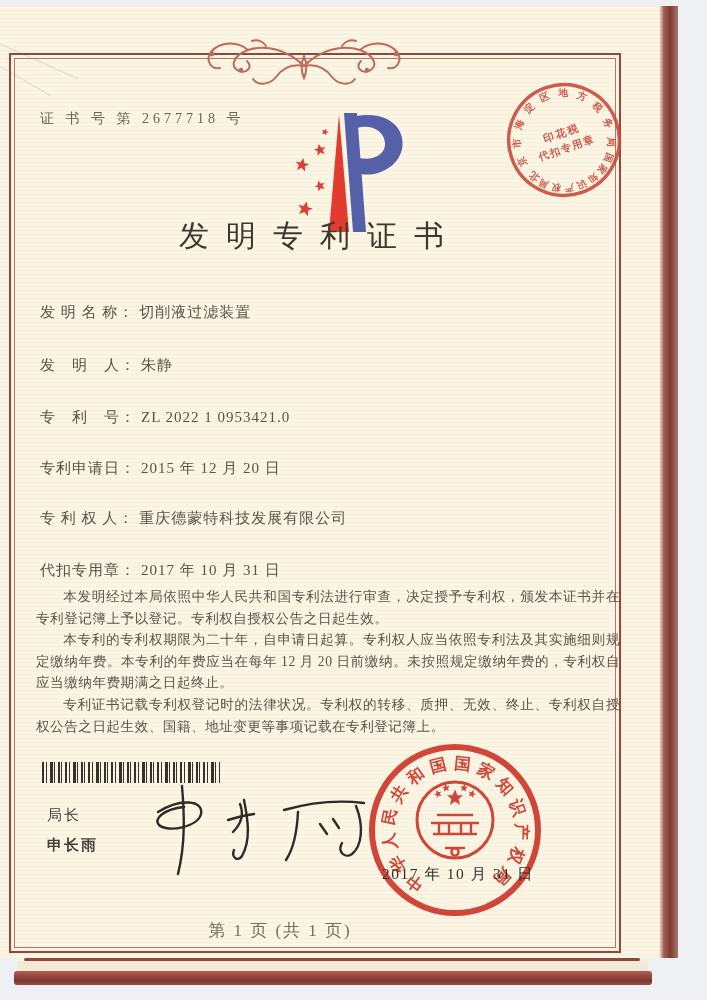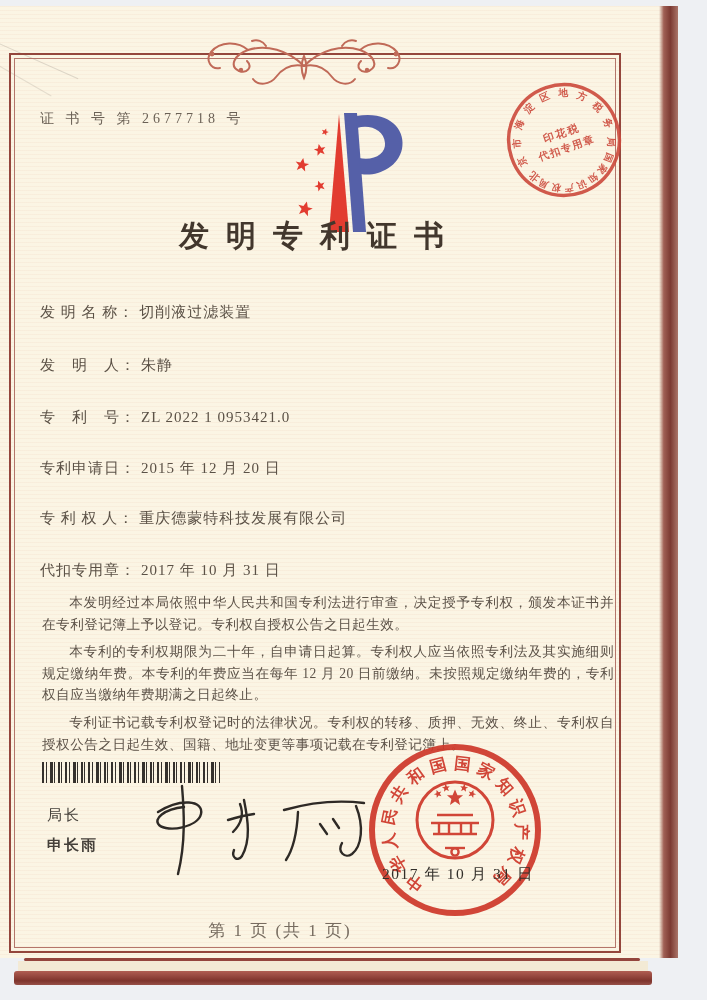--- a/index.html
+++ b/index.html
@@ -36,30 +36,30 @@
   }
   .ornament{position:absolute;left:196px;top:30px;width:216px;height:60px;}
 
   .cert-no{
     position:absolute;left:40px;top:110px;
     font-size:14px;letter-spacing:4px;color:#6b6156;
   }
   .logo{position:absolute;left:278px;top:110px;width:132px;height:130px;}
   .title{
     position:absolute;left:10px;top:216px;width:620px;text-align:center;
-    font-size:30px;font-weight:700;letter-spacing:17px;color:#42372d;
+    font-size:30px;font-weight:400;letter-spacing:17px;color:#42372d;
   }
   .field-row{position:absolute;left:40px;font-size:15px;color:#5b5146;white-space:nowrap;}
   .field-row .lab{letter-spacing:1px;}
   .field-row .val{margin-left:5px;letter-spacing:1px;}
   .paragraphs{
     position:absolute;left:36px;top:586px;width:584px;
     font-size:13.6px;line-height:21.6px;color:#5c5248;text-align:justify;
   }
-  .paragraphs p{margin:6px;text-indent:2em;letter-spacing:0.5px;}
+  .paragraphs p{margin:0;text-indent:2em;letter-spacing:0.5px;}
   .barcode{
     position:absolute;left:42px;top:762px;width:178px;height:21px;
     background:repeating-linear-gradient(90deg,
       #35312d 0 2px,transparent 2px 4px,
       #35312d 4px 5px,transparent 5px 8px,
       #35312d 8px 11px,transparent 11px 12px,
       #35312d 12px 13px,transparent 13px 16px,
       #35312d 16px 18px,transparent 18px 19px,
       #35312d 19px 20px,transparent 20px 23px);
   }

